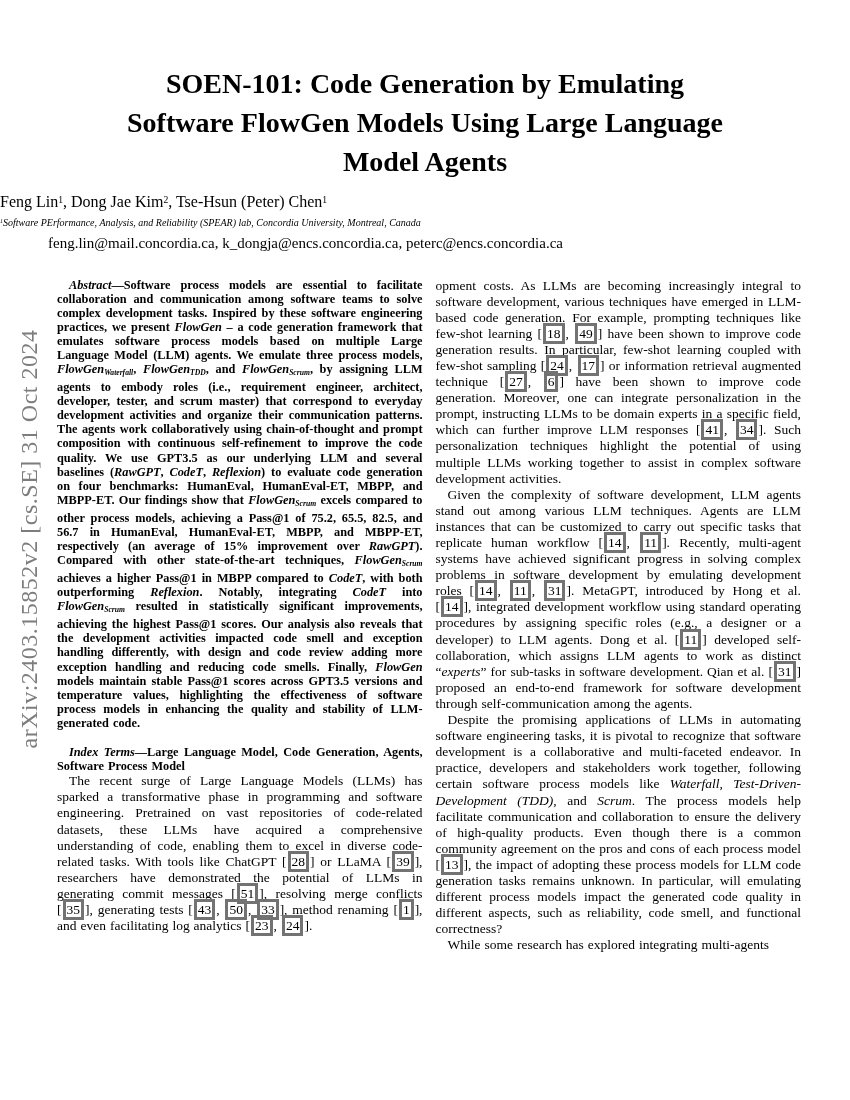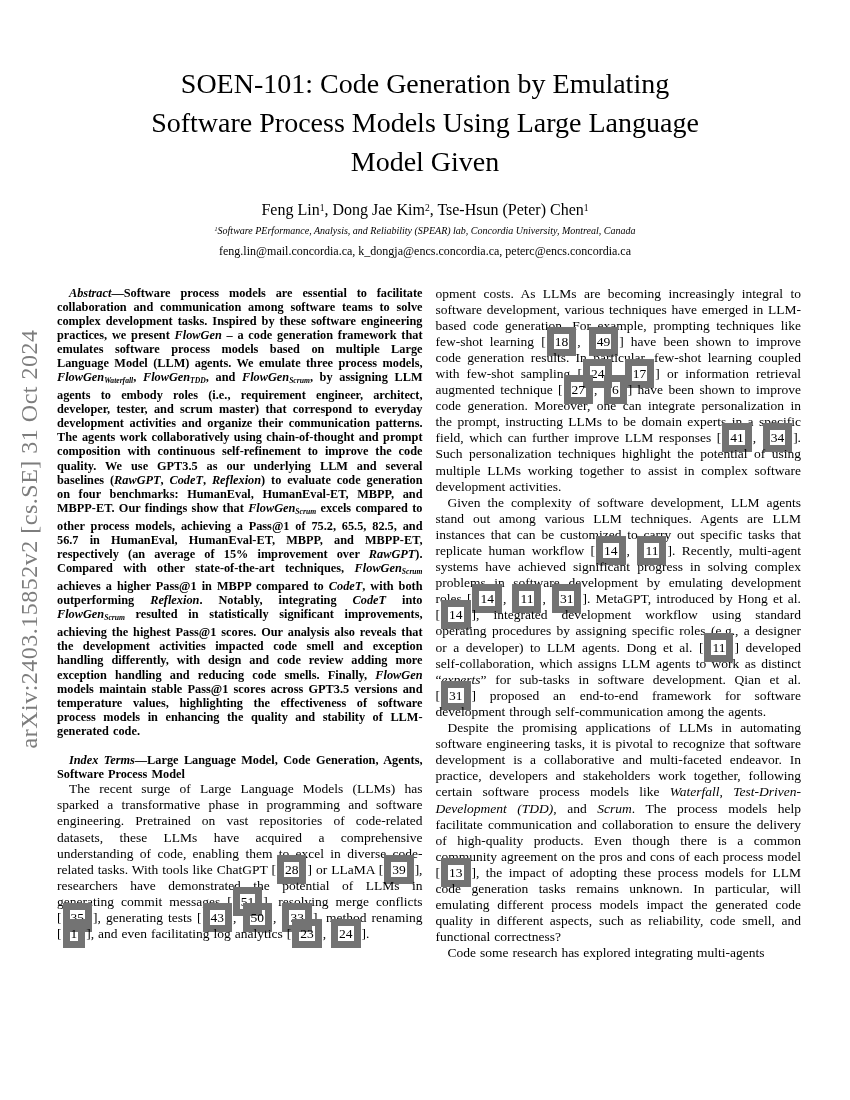--- a/index.html
+++ b/index.html
@@ -21,30 +21,30 @@
     width: 502px;
     transform-origin: 0 0;
     transform: rotate(-90deg);
     font-size: 24px;
     letter-spacing: 0.5px;
     color: #7d7d7d;
     white-space: nowrap;
     text-align: center;
   }
   .title {
-    margin: 64px auto 16px;
+    margin: 64px auto 8px;
     text-align: center;
     font-size: 28px;
     line-height: 39px;
-    font-weight: normal;
+    font-weight: bold;
   }
-  .authors { text-align: center; margin-top: 4px; }
+  .authors { margin-top: 4px; }
   .author-names { font-size: 16px; line-height: 21px; }
   .affil { font-size: 10px; line-height: 18.5px; font-style: italic; }
-  .emails { font-size: 12px; line-height: 18px; margin-top: 1px; }
+  .emails { font-size: 15px; line-height: 18px; margin-top: 1px; padding-left: 48px; }
   .columns {
     display: flex;
     gap: 13px;
     padding: 0 49px 0 57px;
     margin-top: 26px;
   }
   .col { flex: 1; min-width: 0; text-align: justify; }
   .abstract, .index-terms {
     margin: 0;
     font-weight: bold;
@@ -72,53 +72,53 @@
   
   .s-i  { font-style: italic; }
   .s-sub {
     font-style: italic;
     font-size: 0.62em;
     vertical-align: -0.25em;
     letter-spacing: 0;
   }
   .s-sup { font-size: 0.6em; vertical-align: 0.45em; }
   .s-cite {
-    border: 7px solid #737373;
+    border: 3px solid #737373;
     padding: 0 1px;
     margin: 0 1px;
   }
 </style>
 </head>
 <body>
 
 <div class="page">
 
   <div class="arxiv-strip">arXiv:2403.15852v2 [cs.SE] 31 Oct 2024</div>
 
   <h1 class="title">
     <div>SOEN-101: Code Generation by Emulating</div>
-    <div>Software Process Models Using Large Language</div>
-    <div>Model Given</div>
+    <div>Software FlowGen Models Using Large Language</div>
+    <div>Model Agents</div>
   </h1>
 
   <div class="authors">
     <div class="author-names"><span>Feng Lin</span><span class="s-sup">1</span><span>, Dong Jae Kim</span><span class="s-sup">2</span><span>, Tse-Hsun (Peter) Chen</span><span class="s-sup">1</span></div>
     <div class="affil"><span class="s-sup">1</span><span>Software PErformance, Analysis, and Reliability (SPEAR) lab, Concordia University, Montreal, Canada</span></div>
     <div class="emails">feng.lin@mail.concordia.ca, k_dongja@encs.concordia.ca, peterc@encs.concordia.ca</div>
   </div>
 
   <div class="columns">
 
     <div class="col">
       <p class="abstract"><span class="s-i">Abstract</span><span>—Software process models are essential to facilitate collaboration and communication among software teams to solve complex development tasks. Inspired by these software engineering practices, we present </span><span class="s-i">FlowGen</span><span> – a code generation framework that emulates software process models based on multiple Large Language Model (LLM) agents. We emulate three process models, </span><span class="s-i">FlowGen</span><span class="s-sub">Waterfall</span><span>, </span><span class="s-i">FlowGen</span><span class="s-sub">TDD</span><span>, and </span><span class="s-i">FlowGen</span><span class="s-sub">Scrum</span><span>, by assigning LLM agents to embody roles (i.e., requirement engineer, architect, developer, tester, and scrum master) that correspond to everyday development activities and organize their communication patterns. The agents work collaboratively using chain-of-thought and prompt composition with continuous self-refinement to improve the code quality. We use GPT3.5 as our underlying LLM and several baselines (</span><span class="s-i">RawGPT</span><span>, </span><span class="s-i">CodeT</span><span>, </span><span class="s-i">Reflexion</span><span>) to evaluate code generation on four benchmarks: HumanEval, HumanEval-ET, MBPP, and MBPP-ET. Our findings show that </span><span class="s-i">FlowGen</span><span class="s-sub">Scrum</span><span> excels compared to other process models, achieving a Pass@1 of 75.2, 65.5, 82.5, and 56.7 in HumanEval, HumanEval-ET, MBPP, and MBPP-ET, respectively (an average of 15% improvement over </span><span class="s-i">RawGPT</span><span>). Compared with other state-of-the-art techniques, </span><span class="s-i">FlowGen</span><span class="s-sub">Scrum</span><span> achieves a higher Pass@1 in MBPP compared to </span><span class="s-i">CodeT</span><span>, with both outperforming </span><span class="s-i">Reflexion</span><span>. Notably, integrating </span><span class="s-i">CodeT</span><span> into </span><span class="s-i">FlowGen</span><span class="s-sub">Scrum</span><span> resulted in statistically significant improvements, achieving the highest Pass@1 scores. Our analysis also reveals that the development activities impacted code smell and exception handling differently, with design and code review adding more exception handling and reducing code smells. Finally, </span><span class="s-i">FlowGen</span><span> models maintain stable Pass@1 scores across GPT3.5 versions and temperature values, highlighting the effectiveness of software process models in enhancing the quality and stability of LLM-generated code.</span></p>
       <p class="index-terms"><span class="s-i">Index Terms</span><span>—Large Language Model, Code Generation, Agents, Software Process Model</span></p>
       <p class="body-par indent"><span>The recent surge of Large Language Models (LLMs) has sparked a transformative phase in programming and software engineering. Pretrained on vast repositories of code-related datasets, these LLMs have acquired a comprehensive understanding of code, enabling them to excel in diverse code-related tasks. With tools like ChatGPT [</span><span class="s-cite">28</span><span>] or LLaMA [</span><span class="s-cite">39</span><span>], researchers have demonstrated the potential of LLMs in generating commit messages [</span><span class="s-cite">51</span><span>], resolving merge conflicts [</span><span class="s-cite">35</span><span>], generating tests [</span><span class="s-cite">43</span><span>, </span><span class="s-cite">50</span><span>, </span><span class="s-cite">33</span><span>], method renaming [</span><span class="s-cite">1</span><span>], and even facilitating log analytics [</span><span class="s-cite">23</span><span>, </span><span class="s-cite">24</span><span>].</span></p>
     </div>
 
     <div class="col">
       <p class="body-par"><span>opment costs. As LLMs are becoming increasingly integral to software development, various techniques have emerged in LLM-based code generation. For example, prompting techniques like few-shot learning [</span><span class="s-cite">18</span><span>, </span><span class="s-cite">49</span><span>] have been shown to improve code generation results. In particular, few-shot learning coupled with few-shot sampling [</span><span class="s-cite">24</span><span>, </span><span class="s-cite">17</span><span>] or information retrieval augmented technique [</span><span class="s-cite">27</span><span>, </span><span class="s-cite">6</span><span>] have been shown to improve code generation. Moreover, one can integrate personalization in the prompt, instructing LLMs to be domain experts in a specific field, which can further improve LLM responses [</span><span class="s-cite">41</span><span>, </span><span class="s-cite">34</span><span>]. Such personalization techniques highlight the potential of using multiple LLMs working together to assist in complex software development activities.</span></p>
       <p class="body-par indent"><span>Given the complexity of software development, LLM agents stand out among various LLM techniques. Agents are LLM instances that can be customized to carry out specific tasks that replicate human workflow [</span><span class="s-cite">14</span><span>, </span><span class="s-cite">11</span><span>]. Recently, multi-agent systems have achieved significant progress in solving complex problems in software development by emulating development roles [</span><span class="s-cite">14</span><span>, </span><span class="s-cite">11</span><span>, </span><span class="s-cite">31</span><span>]. MetaGPT, introduced by Hong et al. [</span><span class="s-cite">14</span><span>], integrated development workflow using standard operating procedures by assigning specific roles (e.g., a designer or a developer) to LLM agents. Dong et al. [</span><span class="s-cite">11</span><span>] developed self-collaboration, which assigns LLM agents to work as distinct “</span><span class="s-i">experts</span><span>” for sub-tasks in software development. Qian et al. [</span><span class="s-cite">31</span><span>] proposed an end-to-end framework for software development through self-communication among the agents.</span></p>
       <p class="body-par indent"><span>Despite the promising applications of LLMs in automating software engineering tasks, it is pivotal to recognize that software development is a collaborative and multi-faceted endeavor. In practice, developers and stakeholders work together, following certain software process models like </span><span class="s-i">Waterfall</span><span>, </span><span class="s-i">Test-Driven-Development (TDD)</span><span>, and </span><span class="s-i">Scrum</span><span>. The process models help facilitate communication and collaboration to ensure the delivery of high-quality products. Even though there is a common community agreement on the pros and cons of each process model [</span><span class="s-cite">13</span><span>], the impact of adopting these process models for LLM code generation tasks remains unknown. In particular, will emulating different process models impact the generated code quality in different aspects, such as reliability, code smell, and functional correctness?</span></p>
-      <p class="body-par indent"><span>Code some research has explored integrating multi-agents</span></p>
+      <p class="body-par indent"><span>While some research has explored integrating multi-agents</span></p>
     </div>
 
   </div>
 </div>
 
 </body></html>

